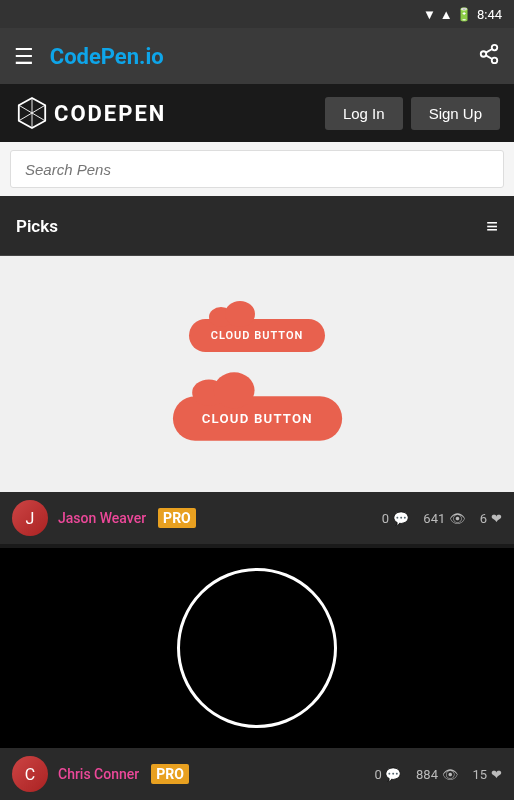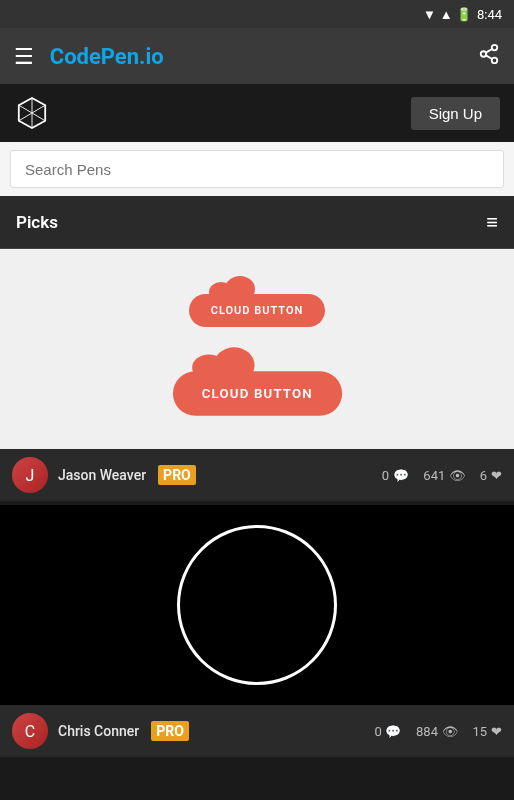--- a/index.html
+++ b/index.html
@@ -111,26 +111,27 @@
     .search-input {
       width: 100%;
       height: 38px;
       background: #fff;
       border: 1px solid #ddd;
       border-radius: 3px;
       padding: 0 14px;
       font-size: 15px;
       color: #0f172a;
       outline: none;
+      font-style: italic;
     }
 
     
     .picks-header {
       background: #2a2a2a;
-      height: 53px;
+      height: 60px;
       display: flex;
       align-items: center;
       justify-content: space-between;
       padding: 0 16px;
       border-bottom: 1px solid #444;
     }
     .picks-title {
       font-size: 17px;
       font-weight: 600;
       color: #fff;
@@ -140,21 +141,21 @@
       color: #fff;
       cursor: pointer;
     }
 
     
     .pen-card {
       background: #fff;
     }
     .pen-preview {
       background: #f0f0f0;
-      height: 200px;
+      height: 236px;
       display: flex;
       align-items: center;
       justify-content: center;
       flex-direction: column;
       gap: 20px;
       position: relative;
     }
 
     
     .cloud-btn {
@@ -244,21 +245,21 @@
       height: 100%;
       background: linear-gradient(135deg, #c44, #a22);
       display: flex;
       align-items: center;
       justify-content: center;
       font-size: 16px;
       color: #fff;
     }
     .author-name {
       font-size: 14px;
-      color: #e5e5e5;
+      color: #ec4899;
       font-weight: 500;
     }
     .pro-badge {
       background: #e8a020;
       color: #fff;
       font-size: 14px;
       font-weight: 700;
       padding: 2px 5px;
       border-radius: 2px;
       margin-left: 4px;
@@ -339,22 +340,24 @@
 </div>
 
 <div class="codepen-header">
   <div class="codepen-logo">
     <svg class="logo-hex" viewBox="0 0 60 60">
       <polygon points="30,5 52,17 52,43 30,55 8,43 8,17" fill="none" stroke="#fff" stroke-width="3"></polygon>
       <line x1="30" y1="5" x2="30" y2="55" stroke="#fff" stroke-width="1.5"></line>
       <line x1="8" y1="17" x2="52" y2="43" stroke="#fff" stroke-width="1.5"></line>
       <line x1="52" y1="17" x2="8" y2="43" stroke="#fff" stroke-width="1.5"></line>
     </svg>
+    <span class="logo-text">CODEPEN</span>
   </div>
   <div class="auth-buttons">
+    <button class="btn-login">Log In</button>
     <button class="btn-signup">Sign Up</button>
   </div>
 </div>
 
 <div class="search-container">
   <input class="search-input" type="text" placeholder="Search Pens" style="">
 </div>
 
 <div class="picks-header">
   <span class="picks-title">Picks</span>

